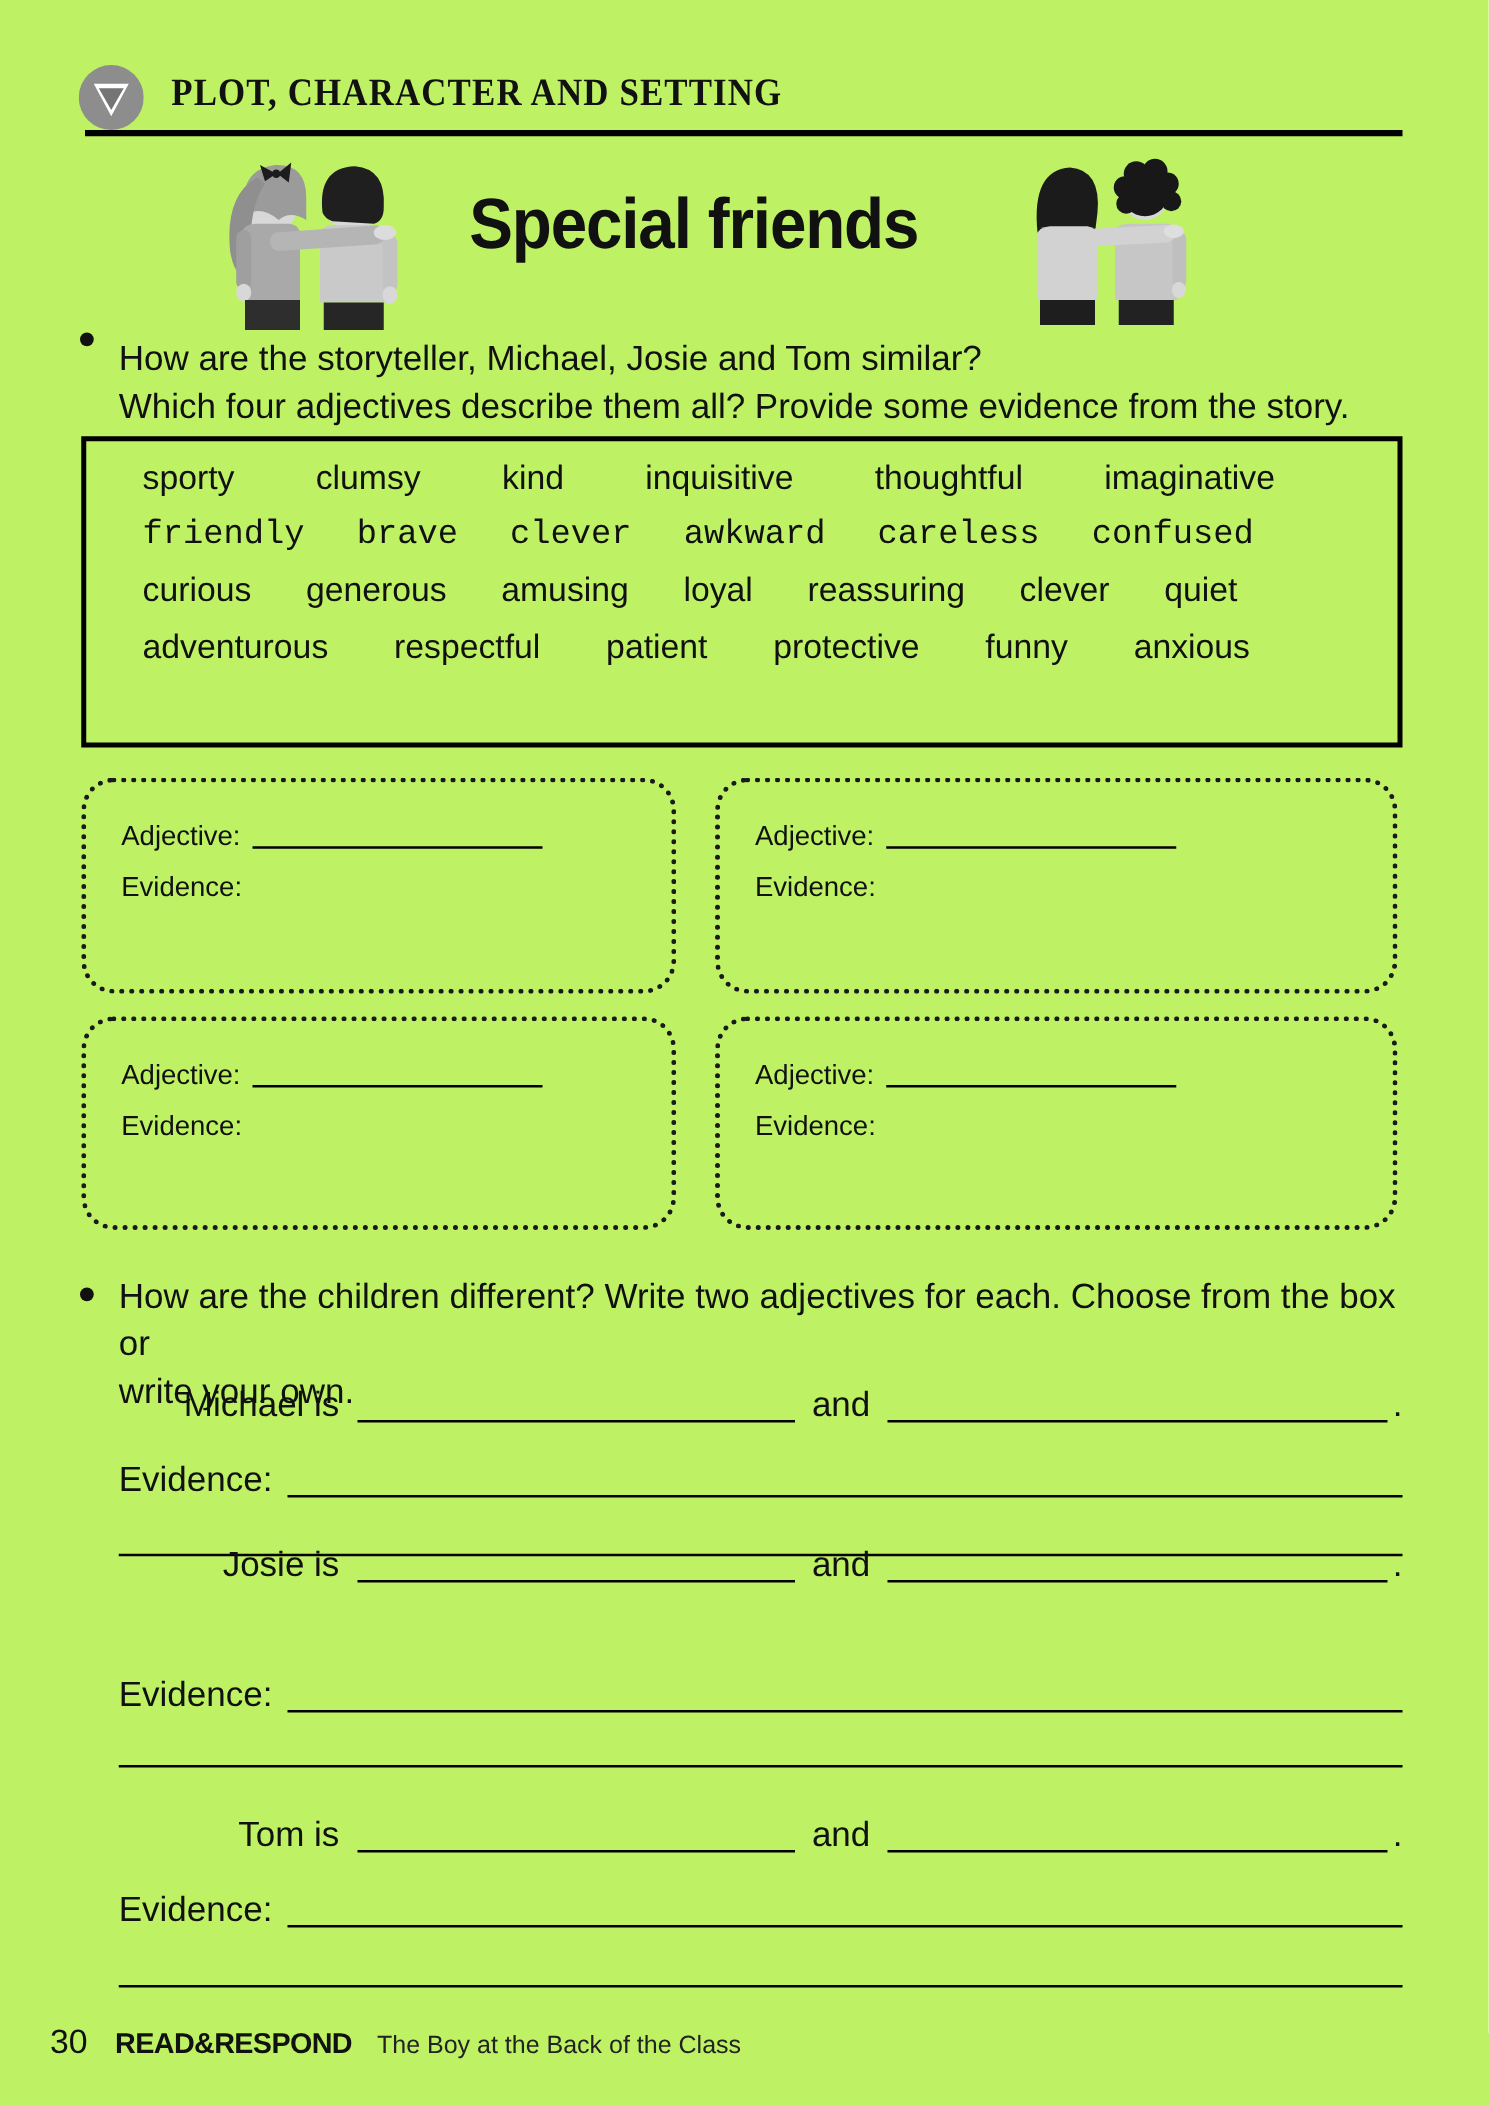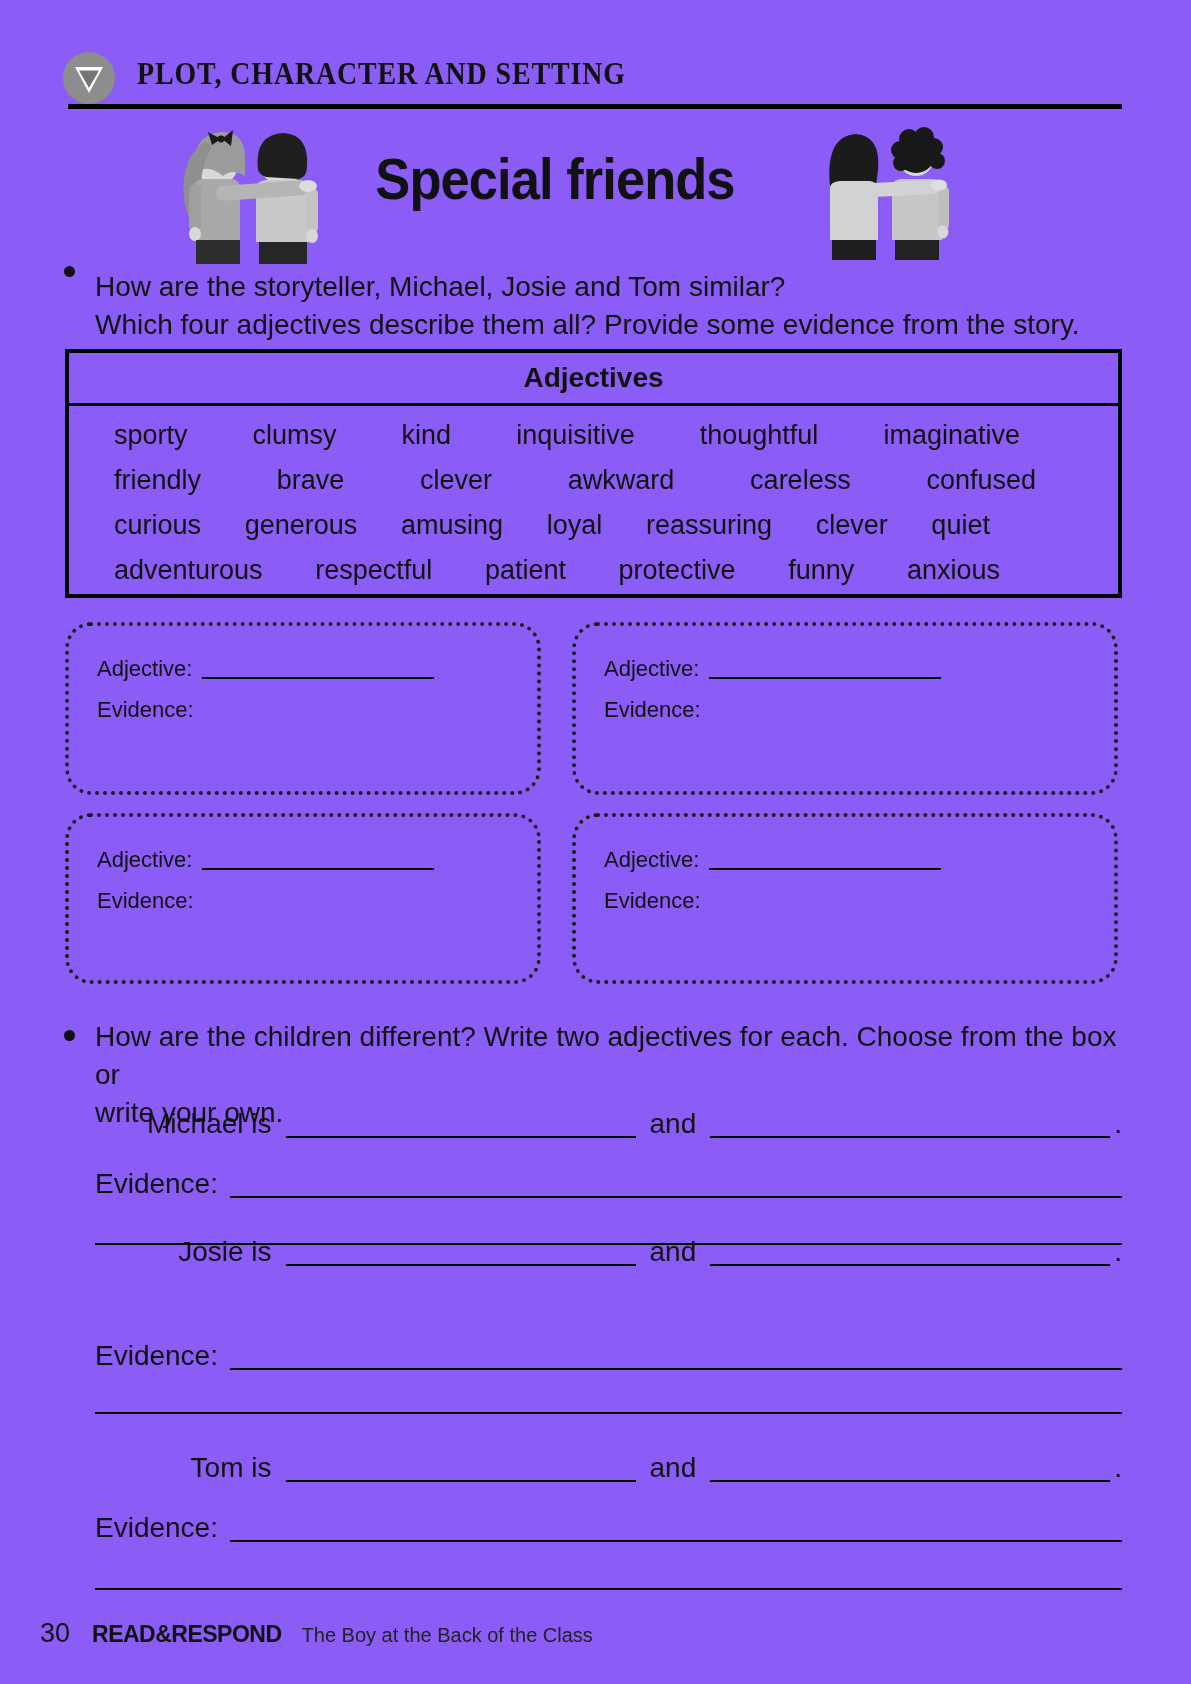--- a/index.html
+++ b/index.html
@@ -1,16 +1,16 @@
 <!DOCTYPE html>
 <html><head>
 <meta charset="utf-8">
 <style>
   html,body{margin:0;padding:0;background:#ffffff;}
-  .page{position:relative;width:1191px;height:1684px;background:#8b5cf6;overflow:hidden;
+  .page{position:relative;width:1191px;height:1684px;background:#bef264;overflow:hidden;
         font-family:"Liberation Sans", sans-serif;color:#111;}
 
   
   .hdr-icon{position:absolute;left:63px;top:52px;width:52px;height:52px;}
   .hdr-title{position:absolute;left:137px;top:56px;font-family:"Liberation Serif", serif;
              font-weight:bold;font-size:31px;letter-spacing:1px;transform:scaleX(0.9);
              transform-origin:left top;white-space:nowrap;}
   .hdr-rule{position:absolute;left:68px;top:104px;width:1054px;height:5px;background:#000;}
 
   
@@ -26,21 +26,21 @@
 
   
   .adj-box{position:absolute;left:65px;top:349px;width:1057px;height:249px;
            border:4px solid #000;box-sizing:border-box;}
   .adj-title{height:50px;line-height:50px;text-align:center;font-size:28px;font-weight:bold;
              border-bottom:3px solid #000;}
   .adj-words{padding-top:7px;}
   .adj-row{display:flex;justify-content:space-between;align-items:center;height:45px;
            font-size:27px;padding-left:45px;}
   .adj-row.r1{padding-right:98px;}
-  .adj-row.r2{padding-right:82px;}
+  .adj-row.r2{padding-right:115px;font-family:Liberation Mono, monospace;}
   .adj-row.r3{padding-right:128px;}
   .adj-row.r4{padding-right:118px;}
 
   
   .abox{position:absolute;border:4px dotted #1a1a1a;border-radius:26px;box-sizing:border-box;
         padding:30px 0 0 28px;font-size:22px;}
   .abox .adj-line{display:flex;align-items:flex-end;line-height:1.15;}
   .abox .blank{display:inline-block;width:232px;border-bottom:2px solid #000;height:2px;
                margin-left:10px;margin-bottom:2px;}
   .abox .ev-label{margin-top:16px;line-height:1.15;}
@@ -124,21 +124,20 @@
     <ellipse cx="133" cy="61" rx="8" ry="5.5" fill="#dedede"></ellipse>
   </svg>
 
   <span class="bullet" style="left:64px;top:266px;"></span>
   <div class="q-text" style="top:268px;">
     <div>How are the storyteller, Michael, Josie and Tom similar?</div>
     <div>Which four adjectives describe them all? Provide some evidence from the story.</div>
   </div>
 
   <div class="adj-box">
-    <div class="adj-title">Adjectives</div>
     <div class="adj-words">
       <div class="adj-row r1">
         <span>sporty</span>
         <span>clumsy</span>
         <span>kind</span>
         <span>inquisitive</span>
         <span>thoughtful</span>
         <span>imaginative</span>
       </div>
       <div class="adj-row r2">

